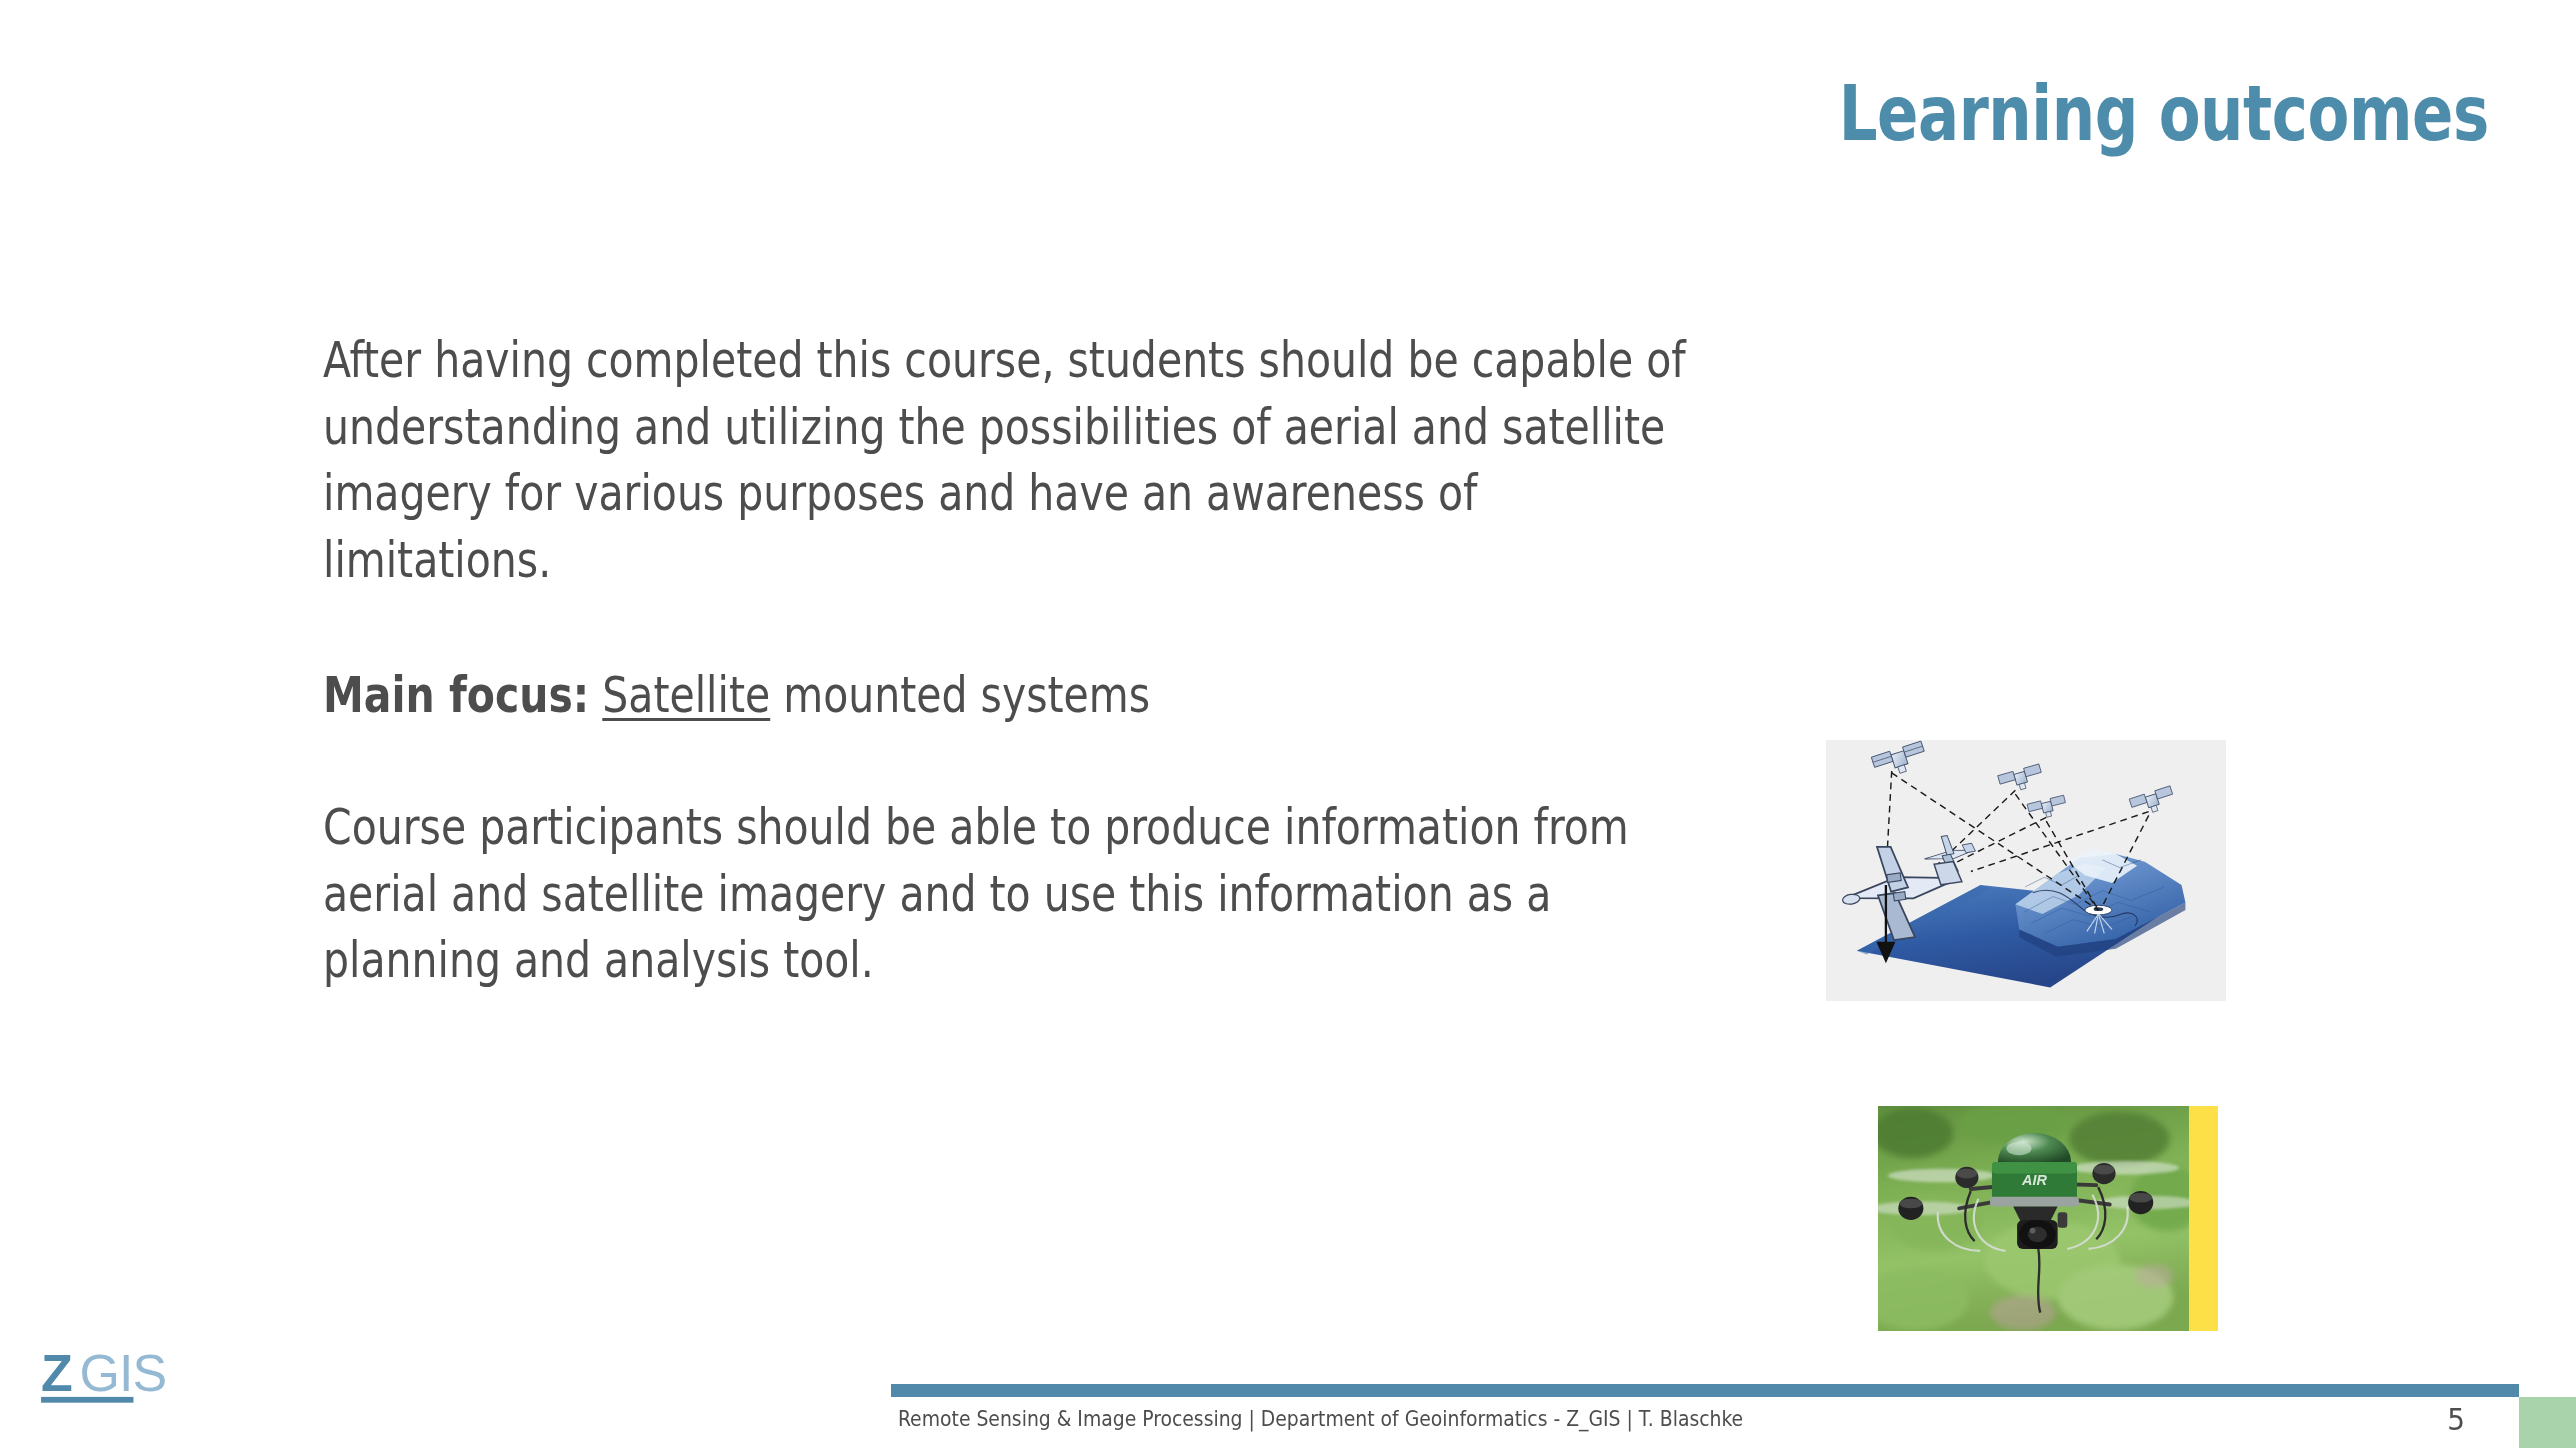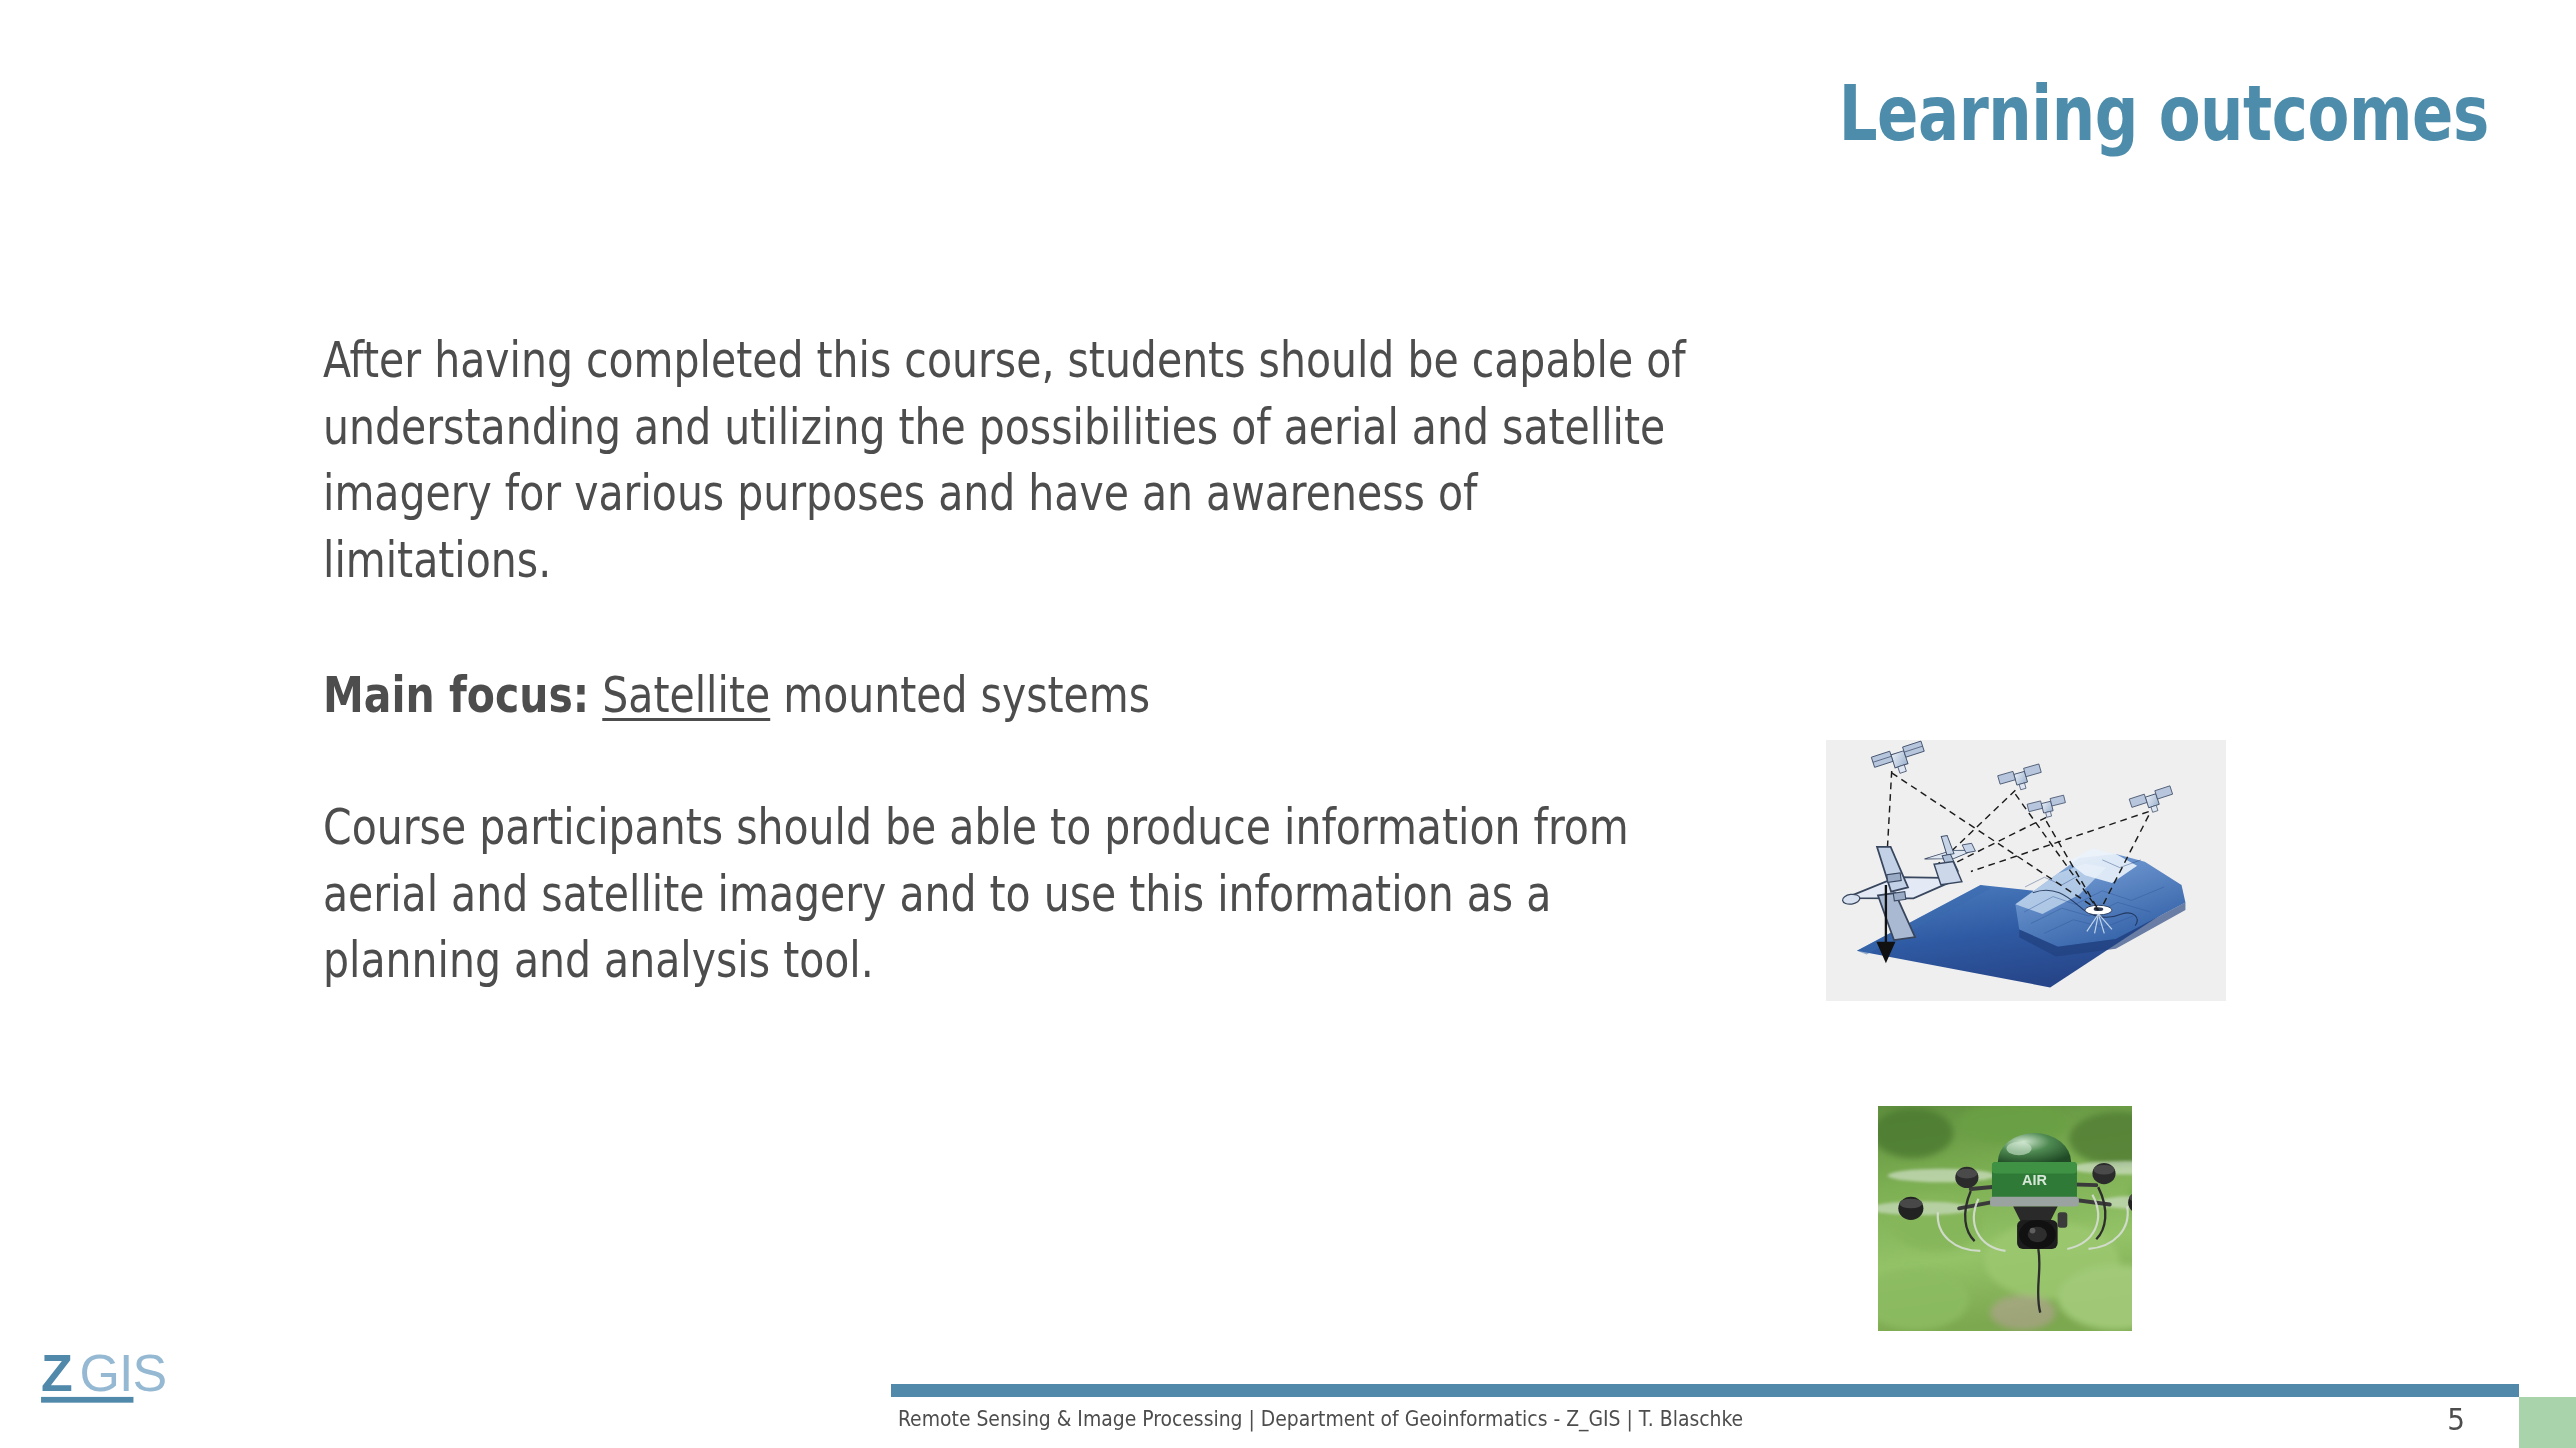--- a/index.html
+++ b/index.html
@@ -79,24 +79,25 @@
     background: #efefef;
     overflow: hidden;
   }
   #img-satellite-diagram svg { display: block; }
 
   
   #img-drone-photo {
     position: absolute;
     left: 1878px;
     top: 1106px;
-    width: 254px;
+    width: 340px;
     height: 225px;
     overflow: hidden;
     background: #fde047;
+    font-style: italic;
   }
   #img-drone-photo svg { display: block; }
 
   
   #footer-rule {
     position: absolute;
     left: 891px;
     top: 1384px;
     width: 1628px;
     height: 12.6px;

